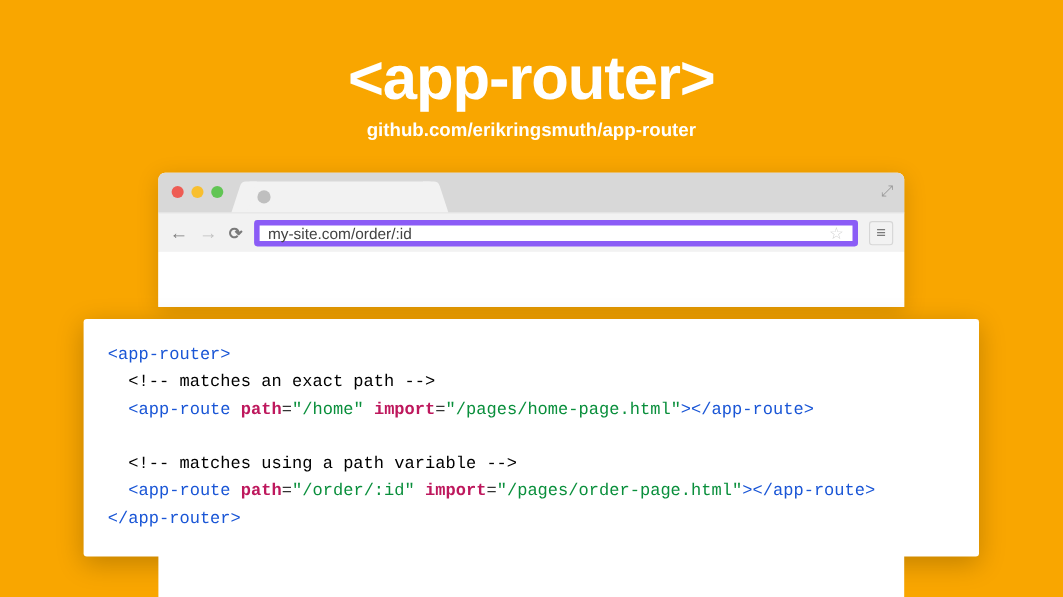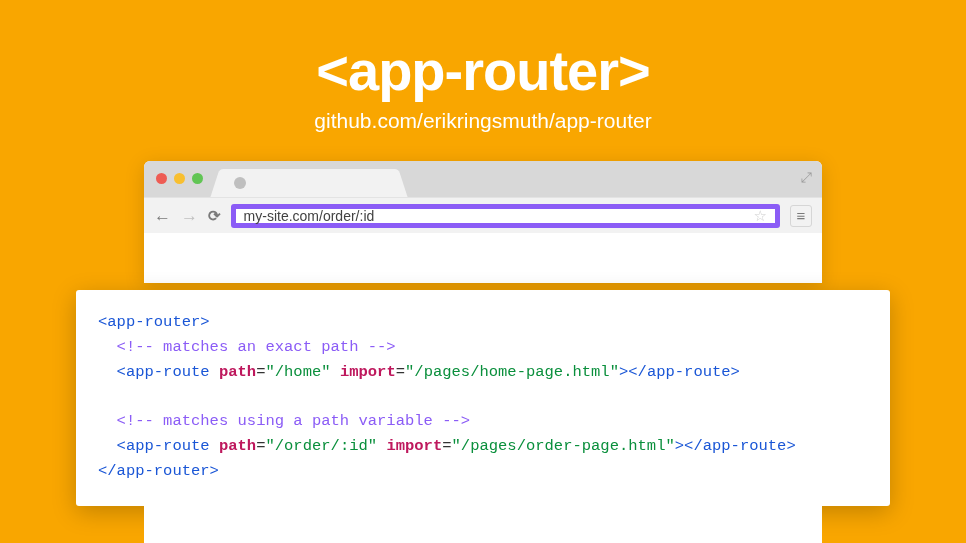--- a/index.html
+++ b/index.html
@@ -15,23 +15,23 @@
     text-align: center;
     color: #fff;
     padding-top: 38px;
   }
   .hero h1 {
     font-size: 56px;
     font-weight: 700;
     letter-spacing: -1px;
   }
   .hero .subtitle {
-    font-size: 21px;
+    font-size: 17px;
     margin-top: 6px;
-    font-weight: 400;
+    font-weight: 700;
   }
   .browser {
     width: 678px;
     margin: 28px auto 0;
     background: #fff;
     box-shadow: 0 4px 20px rgba(0,0,0,0.15);
     border-top-left-radius: 6px;
     border-top-right-radius: 6px;
     position: relative;
   }
@@ -154,21 +154,21 @@
     padding: 20px 22px 22px;
     font-family: "Menlo", "Consolas", "Courier New", monospace;
     font-size: 15.5px;
     line-height: 1.6;
     color: #333;
     white-space: pre;
   }
   .tok-tag   { color: #1a56d6; }
   .tok-attr  { color: #be185d; font-weight: bold; }
   .tok-str   { color: #0a8f3c; }
-  .tok-comm  { color: #8b5cf6; }
+  .tok-comm  { color: #000000; }
   .whitebar {
     position: absolute;
     left: 144px;
     right: 144px;
     top: 500px;
     height: 60px;
     background: #fff;
   }
 </style>
 </head>

